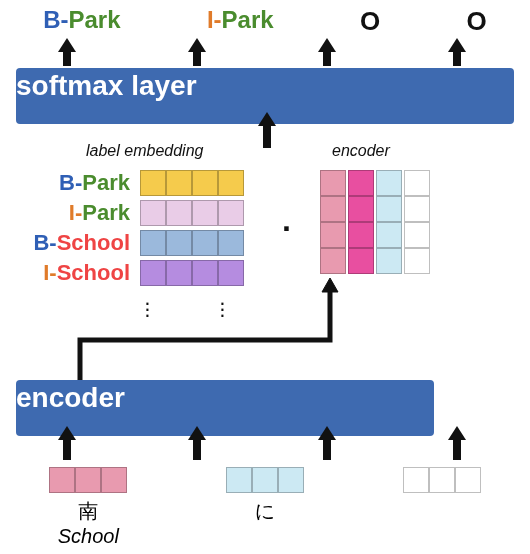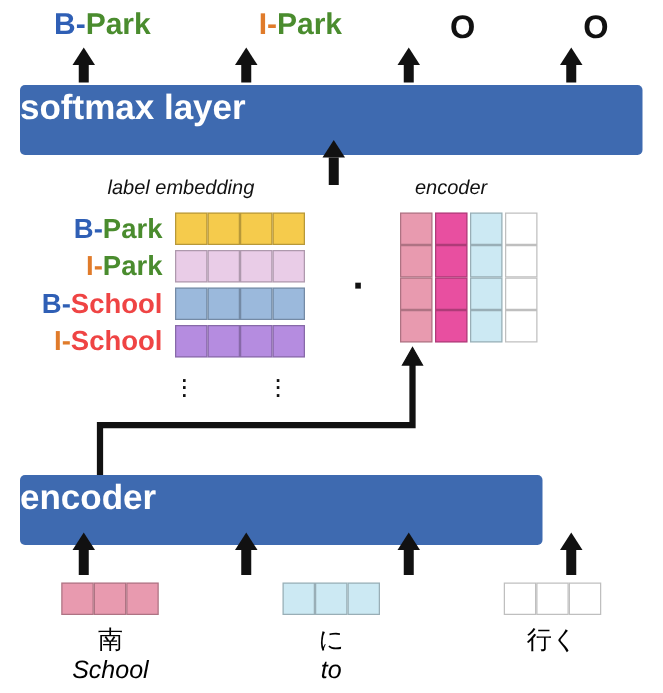--- a/index.html
+++ b/index.html
@@ -268,23 +268,21 @@
     <div>南</div>
     <div class="input-gloss">School</div>
   </div>
   <div class="input-token">
     <div class="tok-cells">
         <div class="cell" style="background:#CCE9F3"></div>
         <div class="cell" style="background:#CCE9F3"></div>
         <div class="cell" style="background:#CCE9F3"></div>
       </div>
     <div>に</div>
-    <div class="input-gloss">to</div>
   </div>
   <div class="input-token">
     <div class="tok-cells">
         <div class="cell" style="background:#FFFFFF"></div>
         <div class="cell" style="background:#FFFFFF"></div>
         <div class="cell" style="background:#FFFFFF"></div>
       </div>
-    <div>行く</div>
   </div>
 </div>
 
 </body></html>

